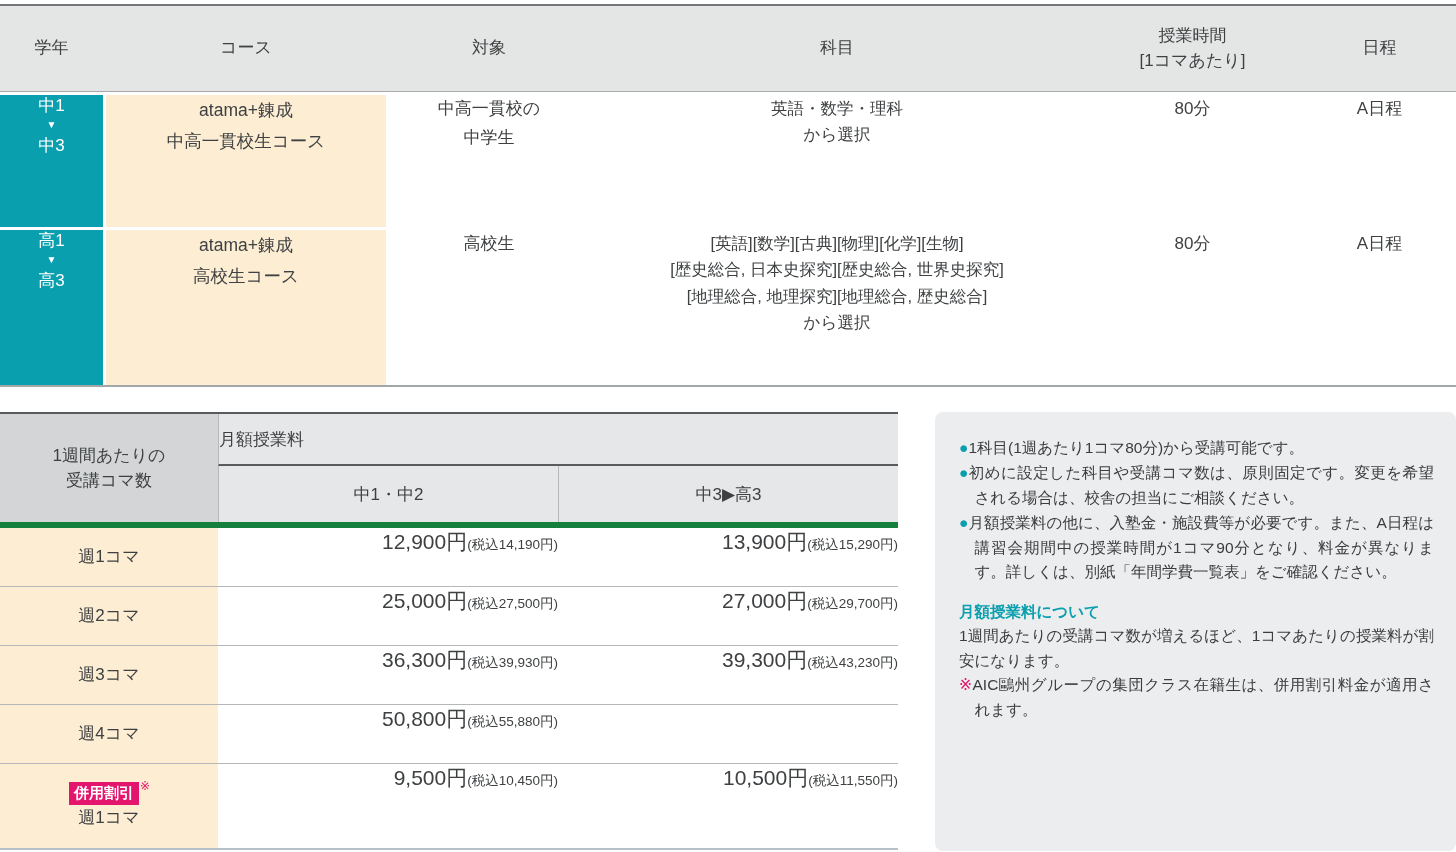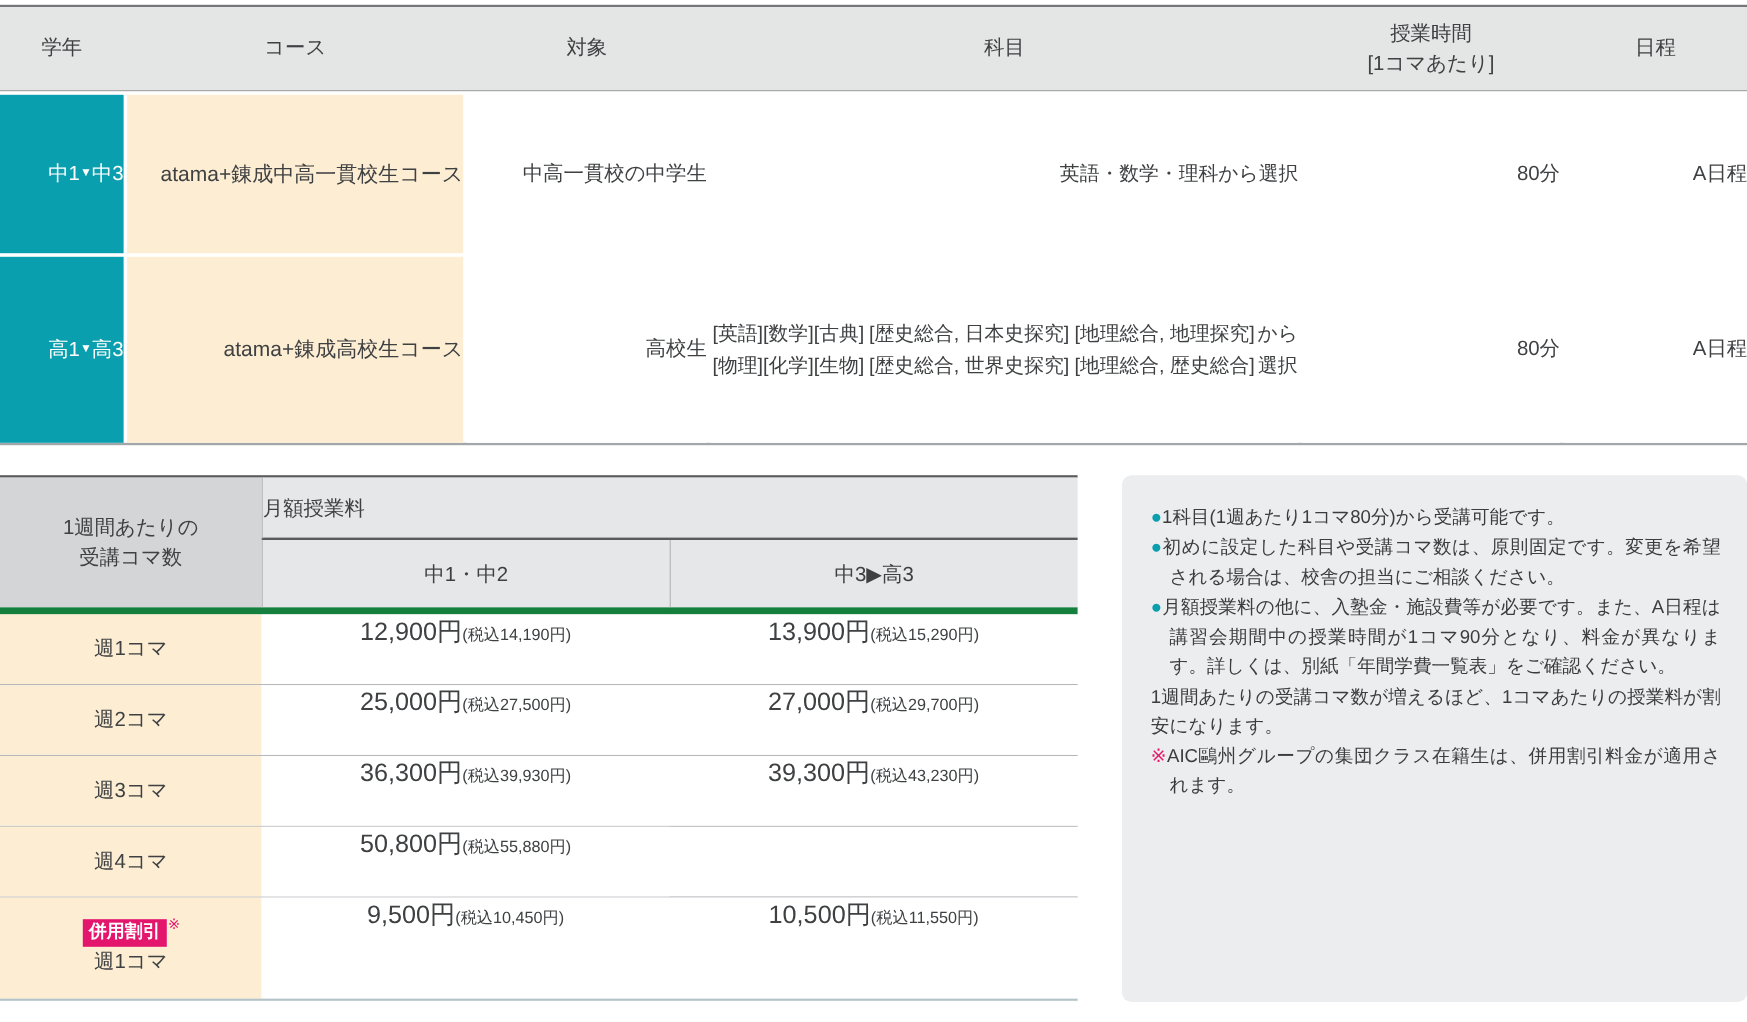--- a/index.html
+++ b/index.html
@@ -13,32 +13,32 @@
 
   
   .course-table { margin-top: 4px; border-top: 2px solid #74767a; }
   .ct-grid {
     display: grid;
     grid-template-columns: 103px 280px 200px 490px 215px 1fr;
     column-gap: 3px;
   }
   .ct-header {
     background: #e4e6e6;
-    height: 70px;
+    height: 86px;
     border-bottom: 1px solid #a7a9ab;
   }
   .ct-header > div {
     display: flex; flex-direction: column;
     align-items: center; justify-content: center;
     font-size: 17px; color: #3e4042; line-height: 1.45;
   }
   .ct-row { margin-top: 3px; }
   .ct-row > div {
-    display: flex; flex-direction: row;
-    align-items: center; justify-content: flex-end;
+    display: flex; flex-direction: column;
+    align-items: center; justify-content: flex-start;
     text-align: center;
   }
   .ct-row-1 { height: 132px; }
   .ct-row-2 { height: 157px; border-bottom: 2px solid #a2a7a9; }
   .cell-grade {
     background: #0a9fae; color: #ffffff;
     font-size: 17px; line-height: 1.25;
   }
   .grade-arrow { font-size: 10px; margin: 3px 0; }
   .cell-course { background: #fcedd3; font-size: 17.5px; line-height: 1.75; }
@@ -83,21 +83,21 @@
     border-bottom: 1px solid #b5b7b9;
   }
   .pt-row:last-child { height: 86px; border-bottom: 2px solid #b5c2c8; }
   .pt-label {
     background: #fcedd3;
     display: flex; flex-direction: column; align-items: center; justify-content: center;
     font-size: 17px; line-height: 1.5;
   }
   .pt-price {
     background: #ffffff;
-    display: flex; align-items: baseline; justify-content: center;
+    display: flex; align-items: baseline; justify-content: flex-end;
   }
   .price-main { font-size: 21px; }
   .price-tax { font-size: 13.5px; }
   .badge-line { line-height: 1.2; position: relative; }
   .badge {
     display: inline-block;
     background: #e4156d; color: #ffffff;
     font-weight: bold; font-size: 15px;
     padding: 2px 5px 3px;
   }
@@ -291,17 +291,18 @@
           <span class="price-tax">(税込11,550円)</span>
         </div>
     </div>
   </div>
 
   <div class="notes-panel">
     <div class="note-bullet"><span class="bullet-marker">●</span><span>1科目(1週あたり1コマ80分)から受講可能です。</span></div>
     <div class="note-bullet"><span class="bullet-marker">●</span><span>初めに設定した科目や受講コマ数は、原則固定です。変更を希望される場合は、校舎の担当にご相談ください。</span></div>
     <div class="note-bullet"><span class="bullet-marker">●</span><span>月額授業料の他に、入塾金・施設費等が必要です。また、A日程は講習会期間中の授業時間が1コマ90分となり、料金が異なります。詳しくは、別紙「年間学費一覧表」をご確認ください。</span></div>
 
+    <div class="notes-title">月額授業料について</div>
     <div class="notes-body">1週間あたりの受講コマ数が増えるほど、1コマあたりの授業料が割安になります。</div>
     <div class="note-asterisk"><span class="asterisk-marker">※</span><span>AIC鷗州グループの集団クラス在籍生は、併用割引料金が適用されます。</span></div>
   </div>
 
 </div>
 
 </body></html>

